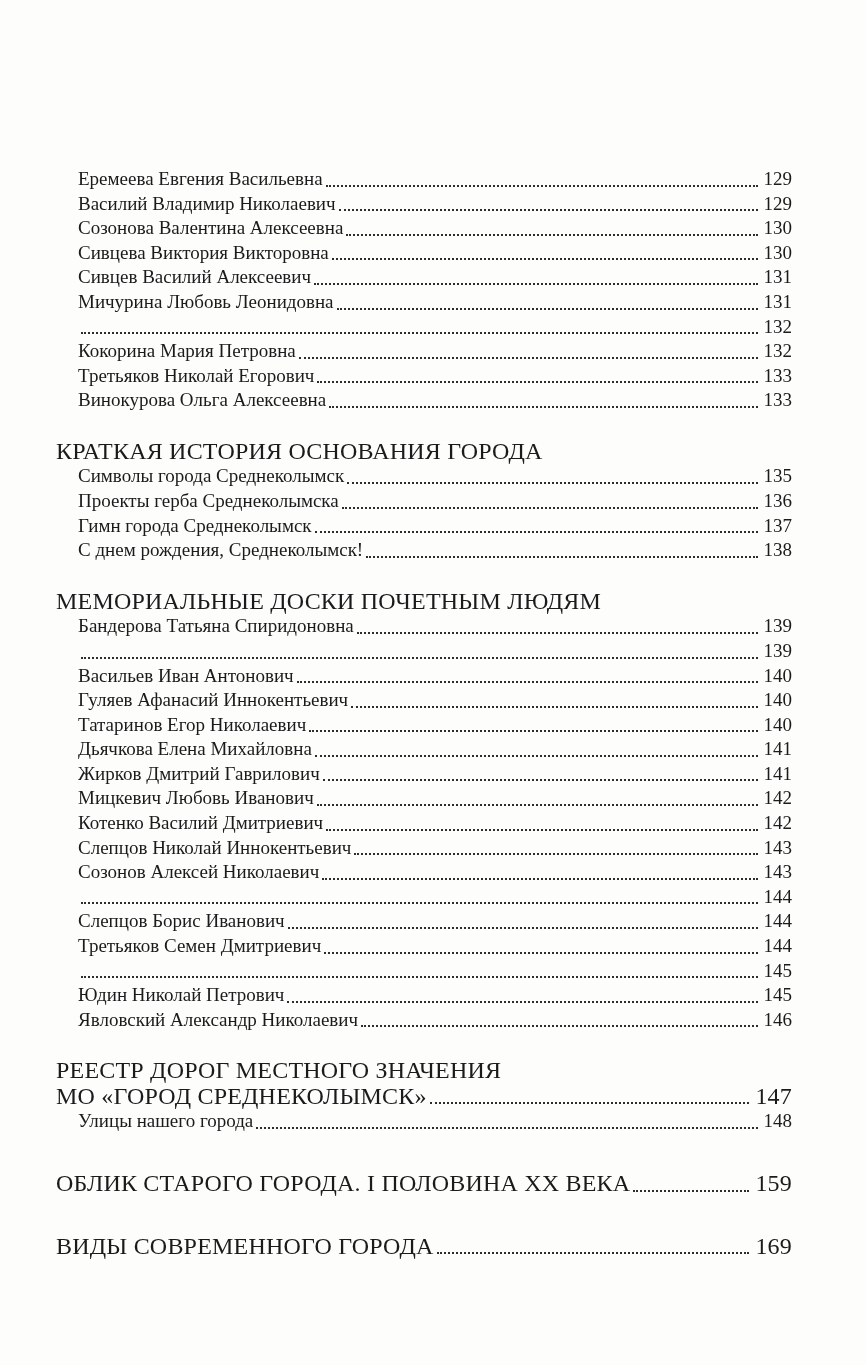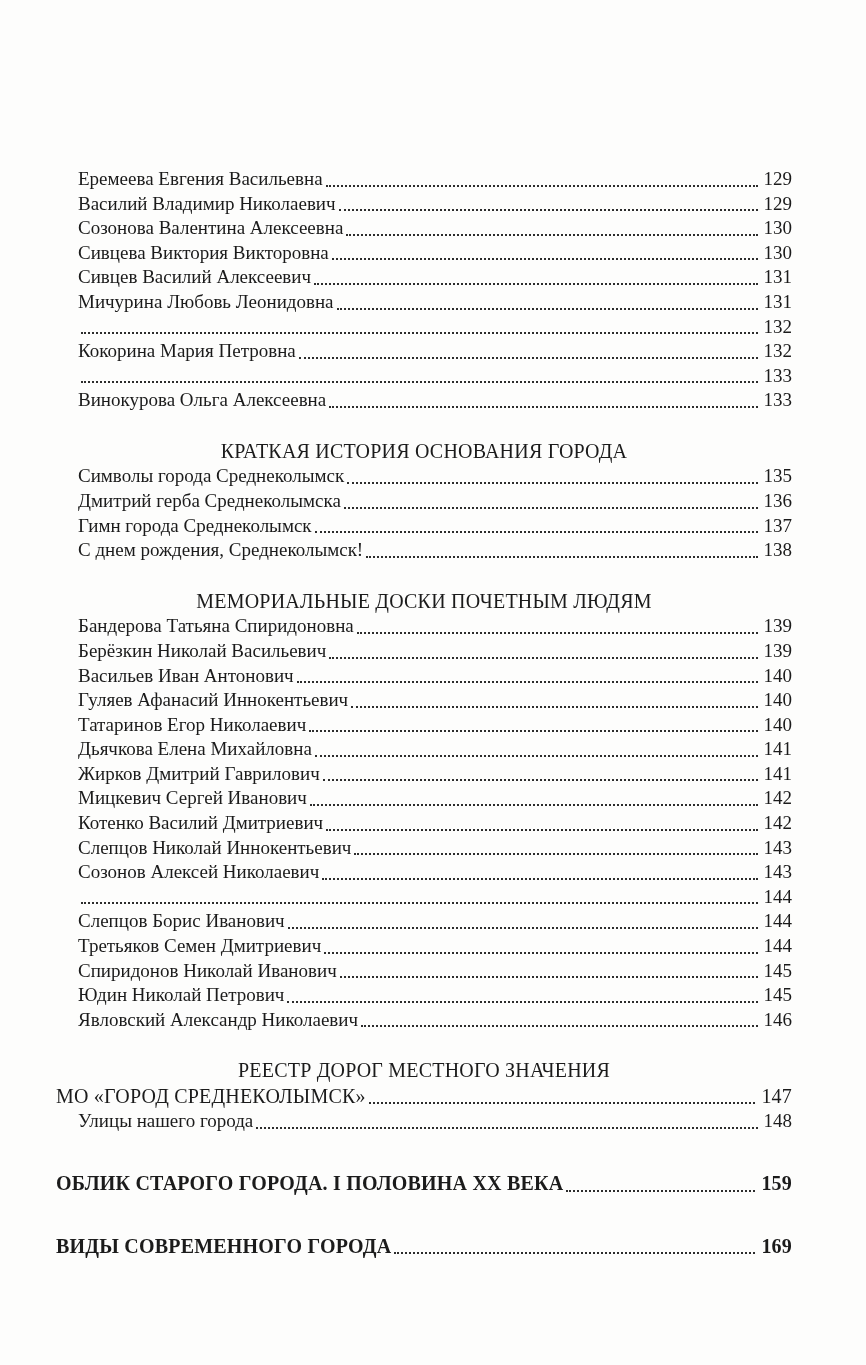--- a/index.html
+++ b/index.html
@@ -15,35 +15,34 @@
     background: #fdfdfc;
     color: #1b1b1b;
     font-family: "Liberation Serif", serif;
     box-sizing: border-box;
     padding: 167px 74px 0 56px;
     overflow: hidden;
   }
   .toc-section { margin-top: 0; }
   .toc-section + .toc-section { margin-top: 26px; }
   .toc-section:nth-child(5),
-  .toc-section:nth-child(6) { margin-top: 37px; font-weight: bold; }
+  .toc-section:nth-child(6) { margin-top: 37px; }
 
   .row {
     display: flex;
     align-items: flex-end;
     font-size: 19px;
     line-height: 24.6px;
     white-space: nowrap;
   }
   .row.entry { padding-left: 22px; }
   .row.heading {
-    font-size: 20px;
+    font-size: 24px;
     line-height: 25.5px;
     letter-spacing: 0.2px;
-    justify-content: center;
   }
   .label { flex: 0 0 auto; }
   .dots {
     flex: 1 1 auto;
     border-bottom: 2px dotted #2c2c2c;
     margin: 0 1px 5px 3px;
     min-width: 12px;
   }
   .pagenum {
     flex: 0 0 auto;
@@ -89,40 +88,41 @@
         <div class="row entry">
           <span class="dots"></span>
           <span class="pagenum">132</span>
         </div>
         <div class="row entry">
           <span class="label">Кокорина Мария Петровна</span>
           <span class="dots"></span>
           <span class="pagenum">132</span>
         </div>
         <div class="row entry">
+          <span class="label">Третьяков Николай Егорович</span>
           <span class="dots"></span>
           <span class="pagenum">133</span>
         </div>
         <div class="row entry">
           <span class="label">Винокурова Ольга Алексеевна</span>
           <span class="dots"></span>
           <span class="pagenum">133</span>
         </div>
       </section>
       <section class="toc-section">
         <div class="row heading">
           <span class="label">КРАТКАЯ ИСТОРИЯ ОСНОВАНИЯ ГОРОДА</span>
         </div>
         <div class="row entry">
           <span class="label">Символы города Среднеколымск</span>
           <span class="dots"></span>
           <span class="pagenum">135</span>
         </div>
         <div class="row entry">
-          <span class="label">Дмитрий герба Среднеколымска</span>
+          <span class="label">Проекты герба Среднеколымска</span>
           <span class="dots"></span>
           <span class="pagenum">136</span>
         </div>
         <div class="row entry">
           <span class="label">Гимн города Среднеколымск</span>
           <span class="dots"></span>
           <span class="pagenum">137</span>
         </div>
         <div class="row entry">
           <span class="label">С днем рождения, Среднеколымск!</span>
@@ -133,21 +133,20 @@
       <section class="toc-section">
         <div class="row heading">
           <span class="label">МЕМОРИАЛЬНЫЕ ДОСКИ ПОЧЕТНЫМ ЛЮДЯМ</span>
         </div>
         <div class="row entry">
           <span class="label">Бандерова Татьяна Спиридоновна</span>
           <span class="dots"></span>
           <span class="pagenum">139</span>
         </div>
         <div class="row entry">
-          <span class="label">Берёзкин Николай Васильевич</span>
           <span class="dots"></span>
           <span class="pagenum">139</span>
         </div>
         <div class="row entry">
           <span class="label">Васильев Иван Антонович</span>
           <span class="dots"></span>
           <span class="pagenum">140</span>
         </div>
         <div class="row entry">
           <span class="label">Гуляев Афанасий Иннокентьевич</span>
@@ -163,21 +162,21 @@
           <span class="label">Дьячкова Елена Михайловна</span>
           <span class="dots"></span>
           <span class="pagenum">141</span>
         </div>
         <div class="row entry">
           <span class="label">Жирков Дмитрий Гаврилович</span>
           <span class="dots"></span>
           <span class="pagenum">141</span>
         </div>
         <div class="row entry">
-          <span class="label">Мицкевич Сергей Иванович</span>
+          <span class="label">Мицкевич Любовь Иванович</span>
           <span class="dots"></span>
           <span class="pagenum">142</span>
         </div>
         <div class="row entry">
           <span class="label">Котенко Василий Дмитриевич</span>
           <span class="dots"></span>
           <span class="pagenum">142</span>
         </div>
         <div class="row entry">
           <span class="label">Слепцов Николай Иннокентьевич</span>
@@ -197,21 +196,20 @@
           <span class="label">Слепцов Борис Иванович</span>
           <span class="dots"></span>
           <span class="pagenum">144</span>
         </div>
         <div class="row entry">
           <span class="label">Третьяков Семен  Дмитриевич</span>
           <span class="dots"></span>
           <span class="pagenum">144</span>
         </div>
         <div class="row entry">
-          <span class="label">Спиридонов Николай Иванович</span>
           <span class="dots"></span>
           <span class="pagenum">145</span>
         </div>
         <div class="row entry">
           <span class="label">Юдин Николай Петрович</span>
           <span class="dots"></span>
           <span class="pagenum">145</span>
         </div>
         <div class="row entry">
           <span class="label">Явловский Александр Николаевич</span>

